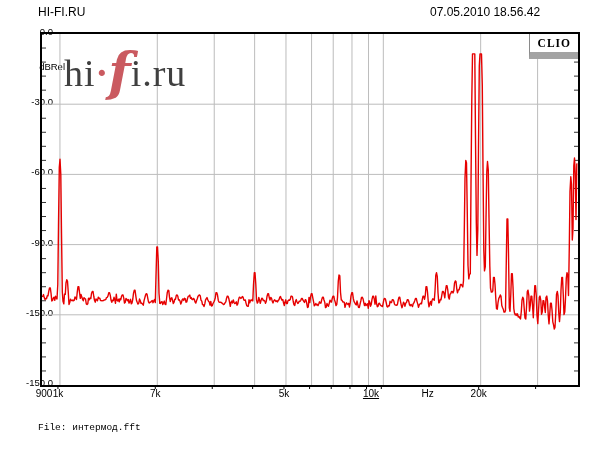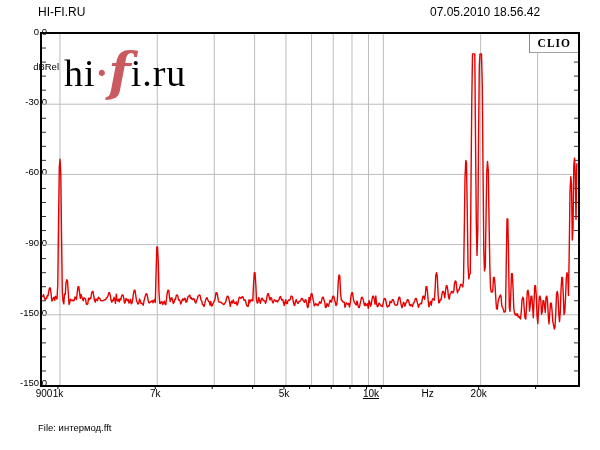--- a/index.html
+++ b/index.html
@@ -8,33 +8,33 @@
   .hdr{position:absolute;top:5px;font-size:12px;white-space:pre;}
   #hdr-site{left:38px;}
   #hdr-title{left:0;width:504px;text-align:center;}
   #hdr-date{left:430px;}
   #plot{position:absolute;left:40px;top:32px;width:536px;height:351px;border:2px solid #000;background:#fff;}
   #plot svg{position:absolute;left:0;top:0;}
   #gridsvg{z-index:1;}
   #tracesvg{z-index:3;}
   #watermark{position:absolute;left:22px;top:8px;z-index:2;
      font-family:"Liberation Serif","DejaVu Serif",serif;line-height:1;white-space:nowrap;}
-  .wm-gray{color:#000000;font-size:38px;letter-spacing:1px;}
+  .wm-gray{color:#404040;font-size:38px;letter-spacing:1px;}
   .wm-dot{color:#ca5a60;font-size:38px;font-weight:bold;}
   .wm-f{color:#ca5a60;font-size:52px;font-style:italic;font-weight:bold;
         font-family:"DejaVu Serif","Liberation Serif",serif;position:relative;top:4px;}
   #clio-badge{position:absolute;right:0;top:0;z-index:4;background:#fff;
-     border-left:1px solid #8a8a8a;border-bottom:1px solid #a3a3a3;
+     border-left:1px solid #8a8a8a;border-bottom:7px solid #a3a3a3;
      padding:3px 7px 3px 8px;font-family:"Liberation Serif","DejaVu Serif",serif;
      font-weight:bold;font-size:11.5px;letter-spacing:1px;}
-  .ylab{position:absolute;left:11px;width:36px;text-align:right;font-size:9.5px;line-height:10px;}
+  .ylab{position:absolute;left:17px;width:36px;text-align:right;font-size:9.5px;line-height:10px;}
   .xlab{position:absolute;top:388px;width:40px;margin-left:-20px;text-align:center;font-size:10px;}
   #status-line{position:absolute;left:124px;top:408px;font-size:9.5px;white-space:nowrap;}
   #status-line span{margin-right:13px;}
-  #file-label{position:absolute;left:38px;top:422px;font-size:9.5px;}
+  #file-label{position:absolute;left:38px;top:422px;font-size:9.5px;font-family:Liberation Mono, monospace;}
   #btick{position:absolute;left:40px;top:385px;z-index:1;}
 </style>
 </head>
 <body>
 
 <div id="page">
   <div class="hdr" id="hdr-site">HI-FI.RU</div>
   <div class="hdr" id="hdr-date">07.05.2010 18.56.42</div>
 
   <div id="plot">

